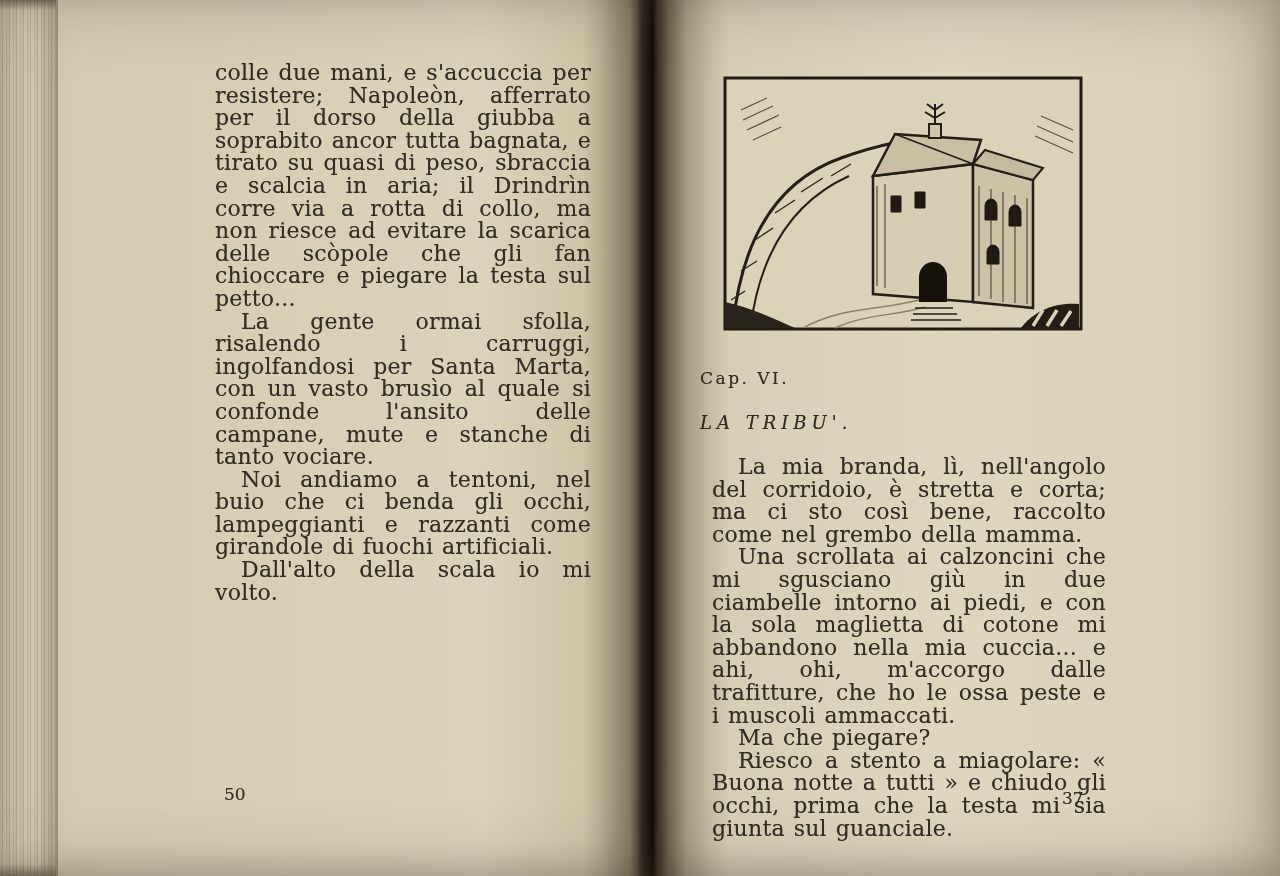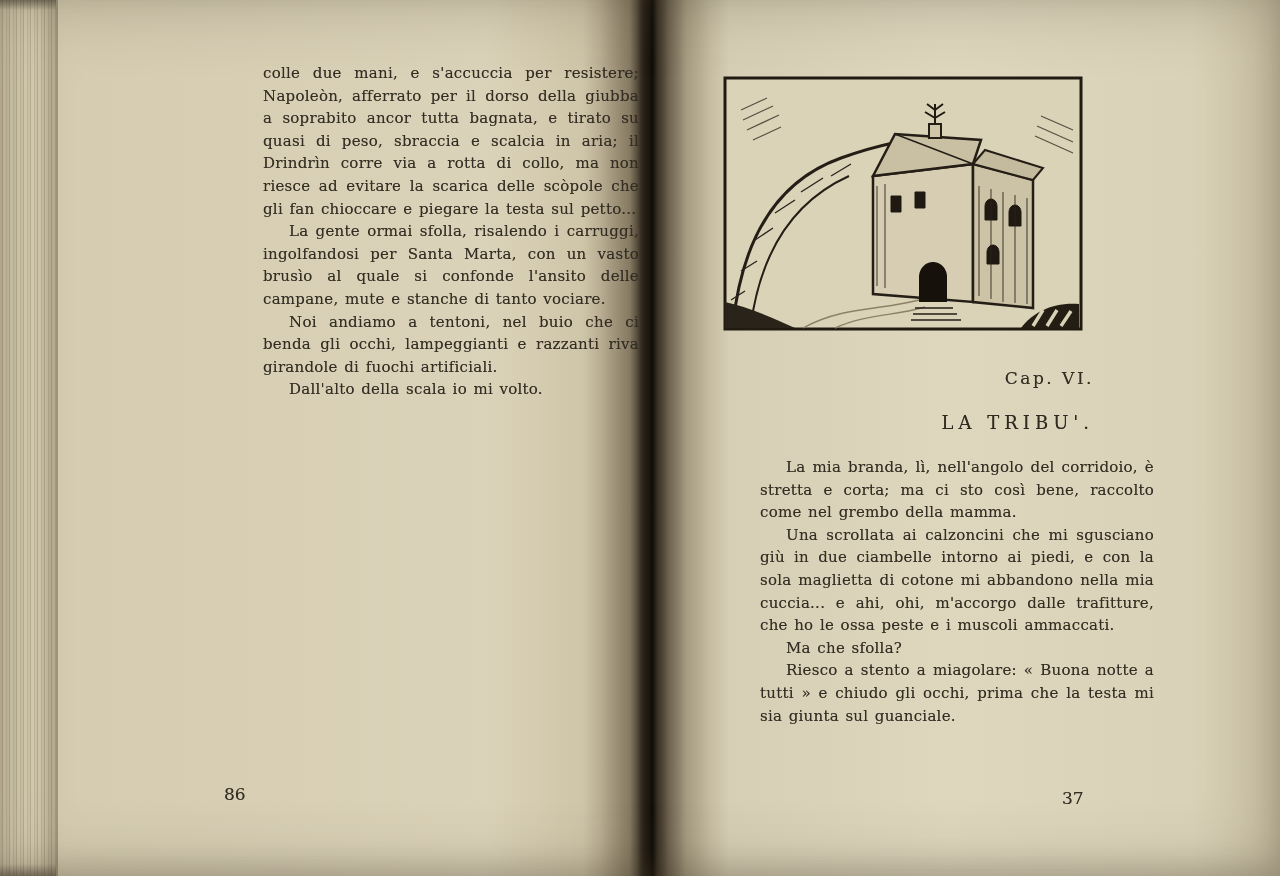--- a/index.html
+++ b/index.html
@@ -35,73 +35,73 @@
       rgba(25,20,14,0.85) 45%, rgba(14,11,7,0.95) 47.5%, rgba(45,37,26,0.55) 52%,
       rgba(90,80,60,0.22) 62%, rgba(0,0,0,0) 100%);
   }
   .left-page,.right-page{position:absolute;top:0;height:100%;}
   .left-page{left:58px;width:582px;}
   .right-page{left:640px;width:640px;}
 
   .text-block{
     position:absolute;
     color:#332d23;
-    font-size:15px;line-height:22.6px;
+    font-size:22px;line-height:22.6px;
     text-align:justify;
     letter-spacing:0.25px; word-spacing:1.5px;
     hyphens:auto;
     text-shadow:0 0 0.4px rgba(40,30,20,0.45);
-    margin-left:48px;
   }
   .left-page .text-block{left:157px;top:62px;width:376px;}
   .right-page .text-block{left:72px;top:456px;width:394px;}
   .para{margin:0;text-indent:26px;}
   .para.no-indent{text-indent:0;}
 
   .page-number{
     position:absolute;color:#332d23;font-size:17px;
     text-shadow:0 0 0.4px rgba(40,30,20,0.45);
   }
   .page-number.left{left:166px;bottom:72px;}
   .page-number.right{left:422px;bottom:68px;}
 
   .chapter-label{
     position:absolute;left:60px;top:368px;width:394px;margin:0;
-    text-align:right;font-size:17px;font-weight:normal;
+    text-align:left;font-size:17px;font-weight:normal;
     letter-spacing:2.5px;color:#332d23;
     text-shadow:0 0 0.4px rgba(40,30,20,0.45);
   }
   .chapter-title{
     position:absolute;left:60px;top:412px;width:394px;margin:0;
-    text-align:right;font-size:18px;font-weight:normal;
+    text-align:left;font-size:18px;font-weight:normal;
     letter-spacing:5px;color:#2f2920;
     text-shadow:0 0 0.5px rgba(40,30,20,0.5);
+    font-style:italic;
   }
 
   .illustration{
     position:absolute;left:83px;top:76px;width:360px;height:255px;margin:0;
   }
   .illustration svg{display:block;}
 </style>
 </head>
 <body>
 
 <div class="spread">
 
   <div class="page-edges"></div>
   <div class="gutter"></div>
 
   <section class="left-page">
     <div class="text-block">
       <p class="para no-indent">colle due mani, e s'accuccia per resistere; Napoleòn, afferrato per il dorso della giubba a soprabito ancor tutta bagnata, e tirato su quasi di peso, sbraccia e scalcia in aria; il Drindrìn corre via a rotta di collo, ma non riesce ad evitare la scarica delle scòpole che gli fan chioccare e piegare la testa sul petto...</p>
       <p class="para">La gente ormai sfolla, risalendo i carruggi, ingolfandosi per Santa Marta, con un vasto brusìo al quale si confonde l'ansito delle campane, mute e stanche di tanto vociare.</p>
-      <p class="para">Noi andiamo a tentoni, nel buio che ci benda gli occhi, lampeggianti e razzanti riva girandole di fuochi artificiali.</p>
+      <p class="para">Noi andiamo a tentoni, nel buio che ci benda gli occhi, lampeggianti e razzanti come girandole di fuochi artificiali.</p>
       <p class="para">Dall'alto della scala io mi volto.</p>
     </div>
-    <div class="page-number left">86</div>
+    <div class="page-number left">50</div>
   </section>
 
   <section class="right-page">
 
     <figure class="illustration">
       <svg viewBox="0 0 360 255" width="360" height="255" xmlns="http://www.w3.org/2000/svg">
         <rect x="2" y="2" width="356" height="251" fill="#dbd3b8" stroke="#201a12" stroke-width="3"></rect>
 
         <g stroke="#2a241c" stroke-width="1.2" opacity="0.75" fill="none">
           <path d="M18,34 l26,-12 M20,44 l30,-14 M24,54 l32,-15 M30,64 l28,-13"></path>
@@ -156,20 +156,20 @@
         </g>
       </svg>
     </figure>
 
     <h2 class="chapter-label">Cap. VI.</h2>
     <h1 class="chapter-title">LA TRIBU'.</h1>
 
     <div class="text-block">
       <p class="para">La mia branda, lì, nell'angolo del corridoio, è stretta e corta; ma ci sto così bene, raccolto come nel grembo della mamma.</p>
       <p class="para">Una scrollata ai calzoncini che mi sgusciano giù in due ciambelle intorno ai piedi, e con la sola maglietta di cotone mi abbandono nella mia cuccia... e ahi, ohi, m'accorgo dalle trafitture, che ho le ossa peste e i muscoli ammaccati.</p>
-      <p class="para">Ma che sfolla?</p>
+      <p class="para">Ma che piegare?</p>
       <p class="para">Riesco a stento a miagolare: « Buona notte a tutti » e chiudo gli occhi, prima che la testa mi sia giunta sul guanciale.</p>
     </div>
     <div class="page-number right">37</div>
   </section>
 
   <div class="vignette"></div>
 </div>
 
 </body></html>

